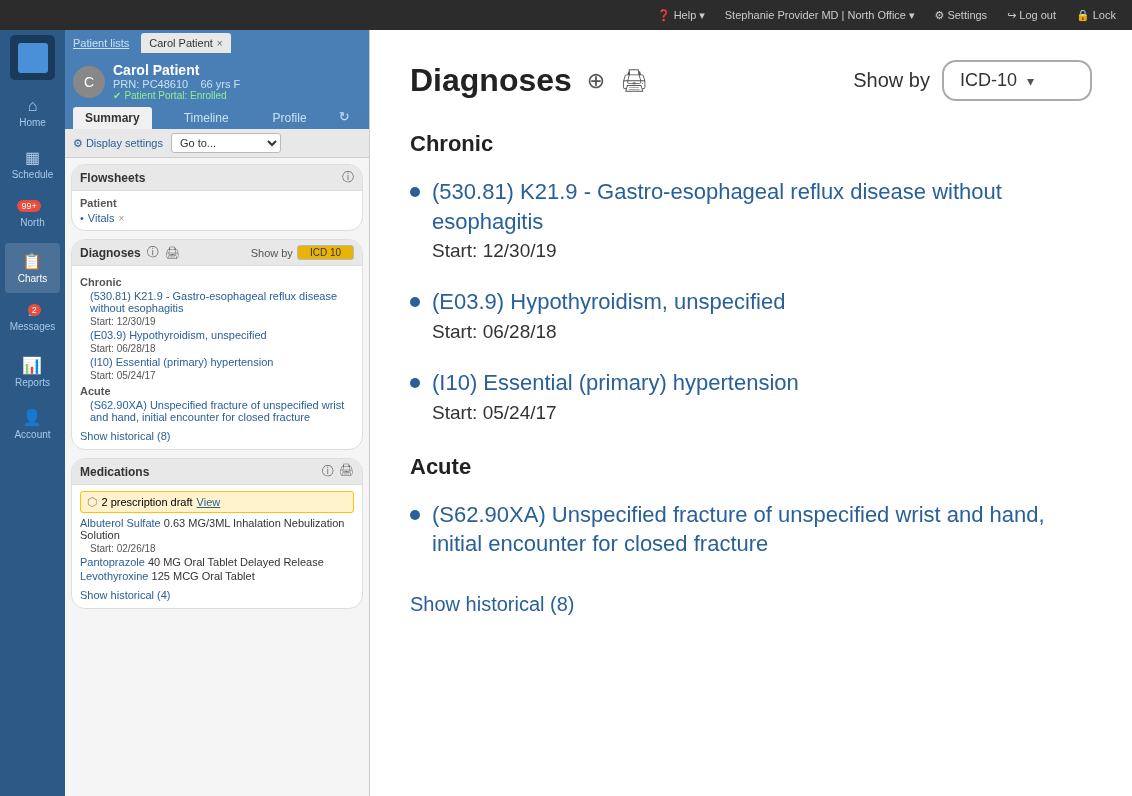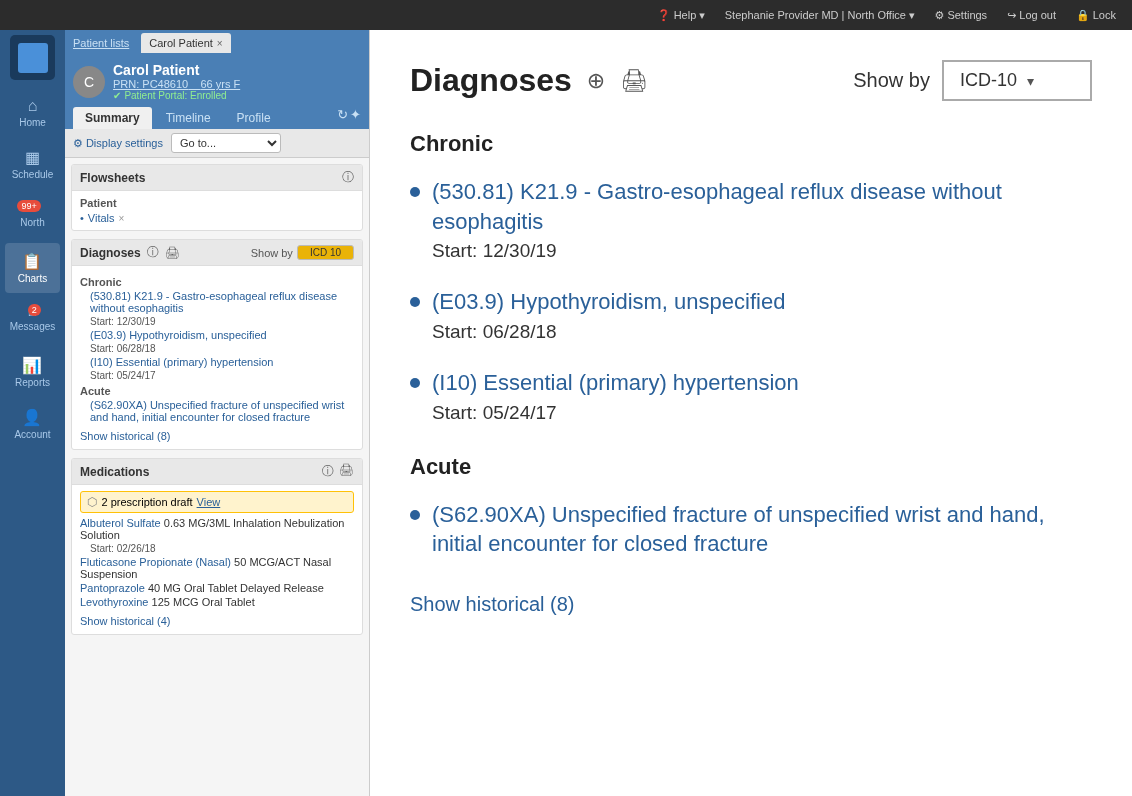--- a/index.html
+++ b/index.html
@@ -155,37 +155,36 @@
       flex-shrink: 0;
     }
     .patient-name {
       color: #fff;
       font-size: 14px;
       font-weight: bold;
     }
     .patient-meta {
       color: #c8e0f4;
       font-size: 11px;
-      text-decoration: underline;
     }
     .patient-portal {
       color: #90ee90;
       font-size: 10px;
       display: flex;
       align-items: center;
       gap: 3px;
     }
 
     
     .patient-sub-tabs {
       background: #4a7fb5;
       display: flex;
-      gap: 2px;
+      gap: 20px;
       padding: 0 8px 0 8px;
-      align-items: flex-start;
+      align-items: center;
     }
     .sub-tab {
       padding: 4px 12px;
       font-size: 12px;
       cursor: pointer;
       border-radius: 3px 3px 0 0;
       color: #c8e0f4;
     }
     .sub-tab.active {
       background: #f0f0f0;
@@ -225,21 +224,21 @@
       flex: 1;
       overflow-y: auto;
       background: #f5f5f5;
       padding: 6px;
     }
 
     
     .section-card {
       background: #fff;
       border: 1px solid #ddd;
-      border-radius: 3px;
+      border-radius: 14px;
       margin-bottom: 8px;
       overflow: hidden;
     }
     .section-header {
       background: #e8e8e8;
       padding: 4px 8px;
       display: flex;
       align-items: center;
       justify-content: space-between;
       border-bottom: 1px solid #ddd;
@@ -330,21 +329,21 @@
       display: flex;
       align-items: center;
       gap: 12px;
     }
     .show-by-text {
       font-size: 20px;
       color: #333;
     }
     .icd10-dropdown {
       border: 2px solid #aaa;
-      border-radius: 0;
+      border-radius: 14px;
       padding: 8px 16px;
       font-size: 18px;
       color: #333;
       display: flex;
       align-items: center;
       gap: 10px;
       cursor: pointer;
       min-width: 150px;
       background: #fff;
     }
@@ -587,24 +586,20 @@
             <span class="draft-icon">⬡</span>
             <span>2 prescription draft</span>
             <a class="view-link">View</a>
           </div>
           <div class="med-item">
             <a class="med-link">Albuterol Sulfate</a>
             <span> 0.63 MG/3ML Inhalation Nebulization Solution</span>
           </div>
           <div class="diag-date">Start: 02/26/18</div>
           <div class="med-item">
-            <a class="med-link">Fluticasone Propionate (Nasal)</a>
-            <span> 50 MCG/ACT Nasal Suspension</span>
-          </div>
-          <div class="med-item">
             <a class="med-link">Pantoprazole</a>
             <span> 40 MG Oral Tablet Delayed Release</span>
           </div>
           <div class="med-item">
             <a class="med-link">Levothyroxine</a>
             <span> 125 MCG Oral Tablet</span>
           </div>
           <div style="margin-top:5px;">
             <a class="show-historical">Show historical (4)</a>
           </div>

